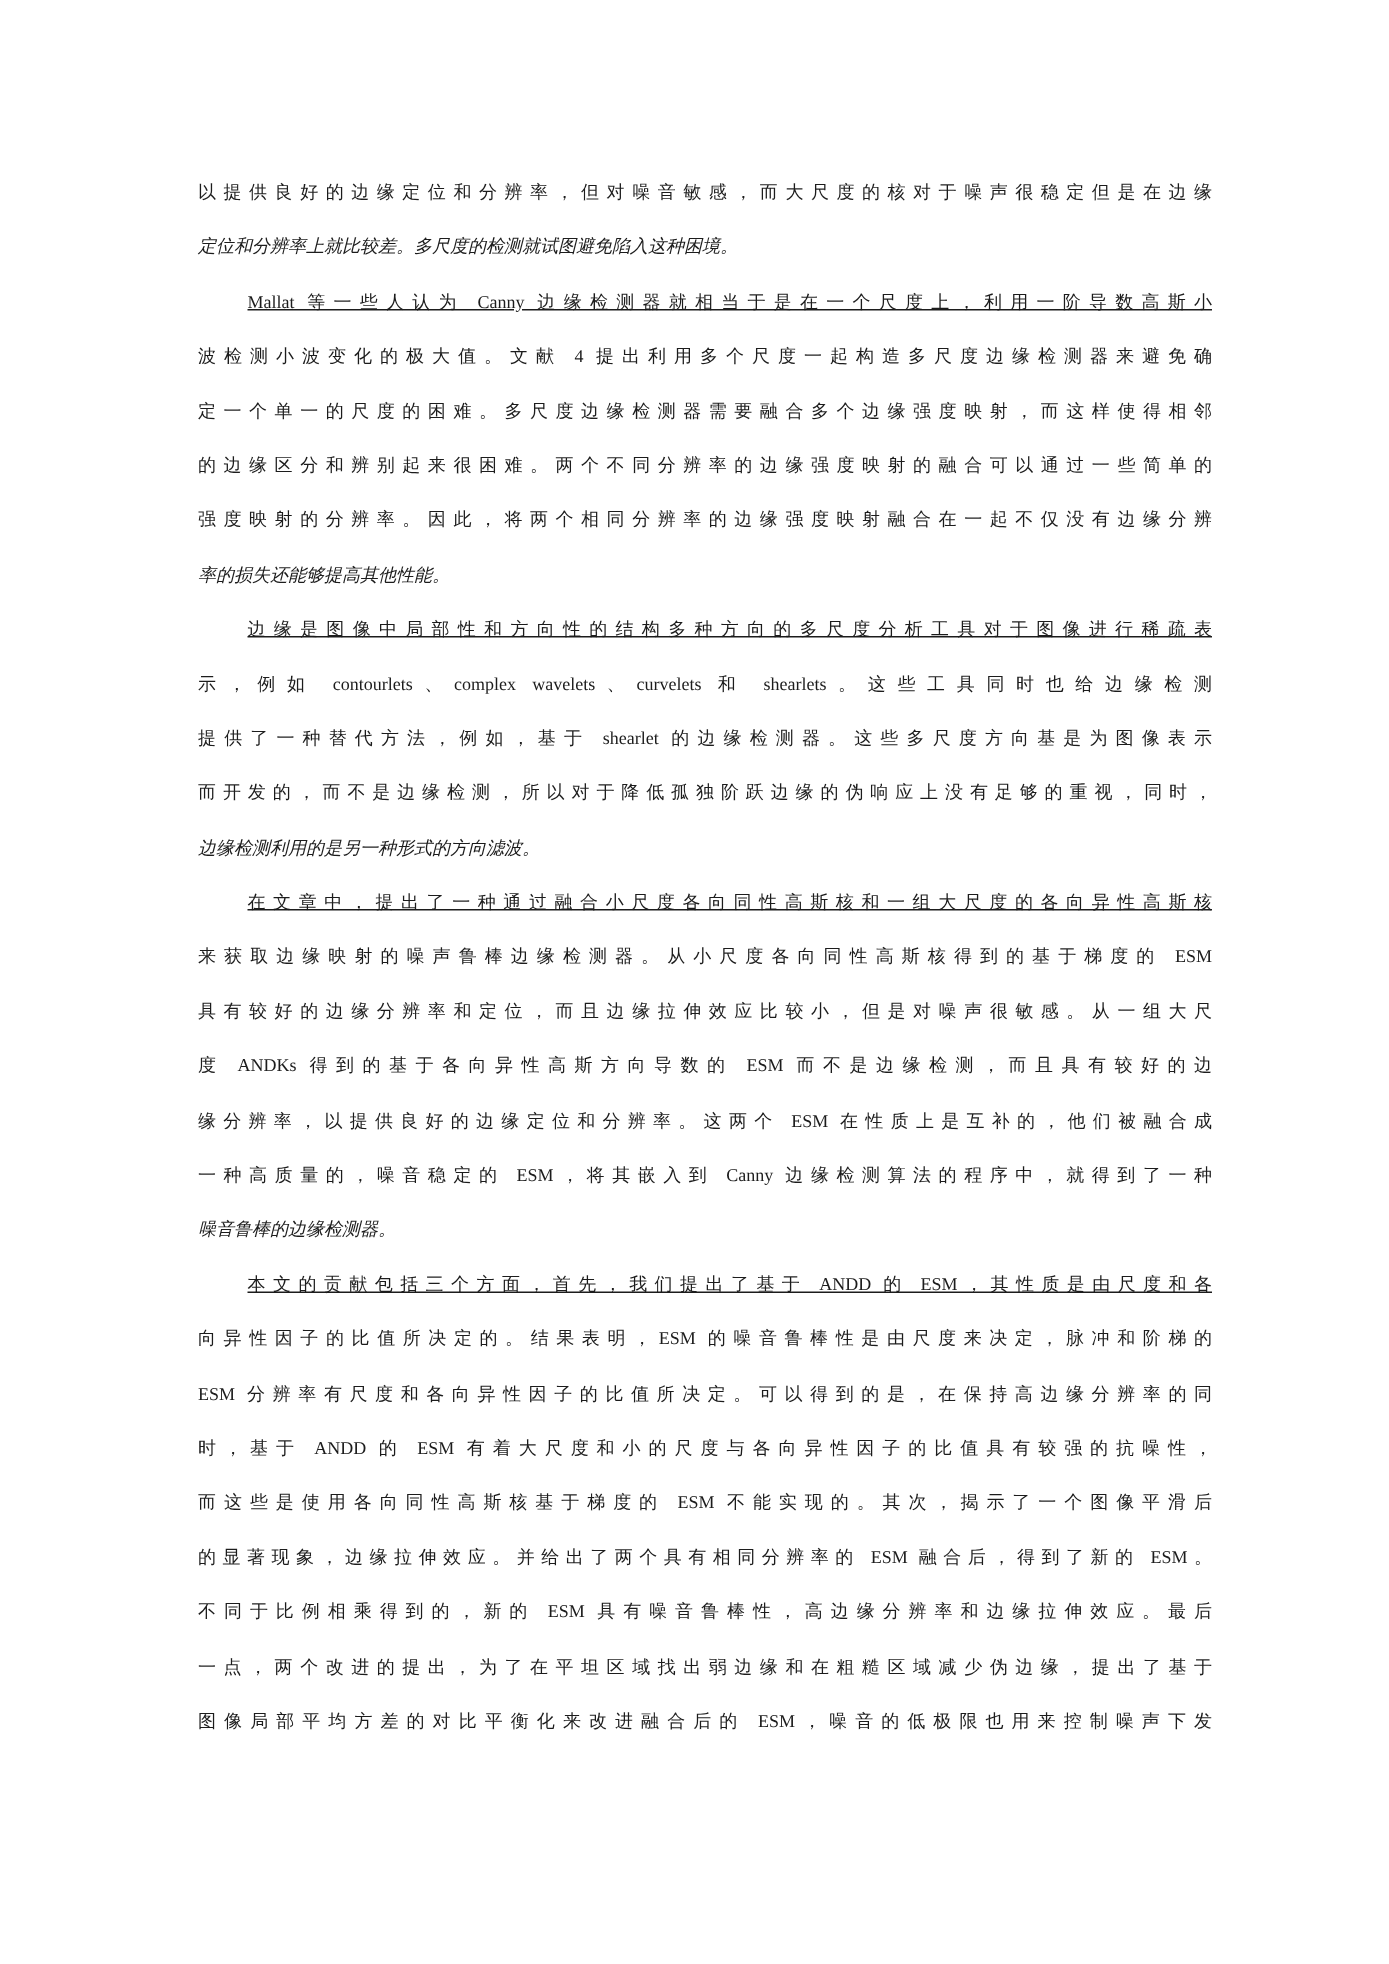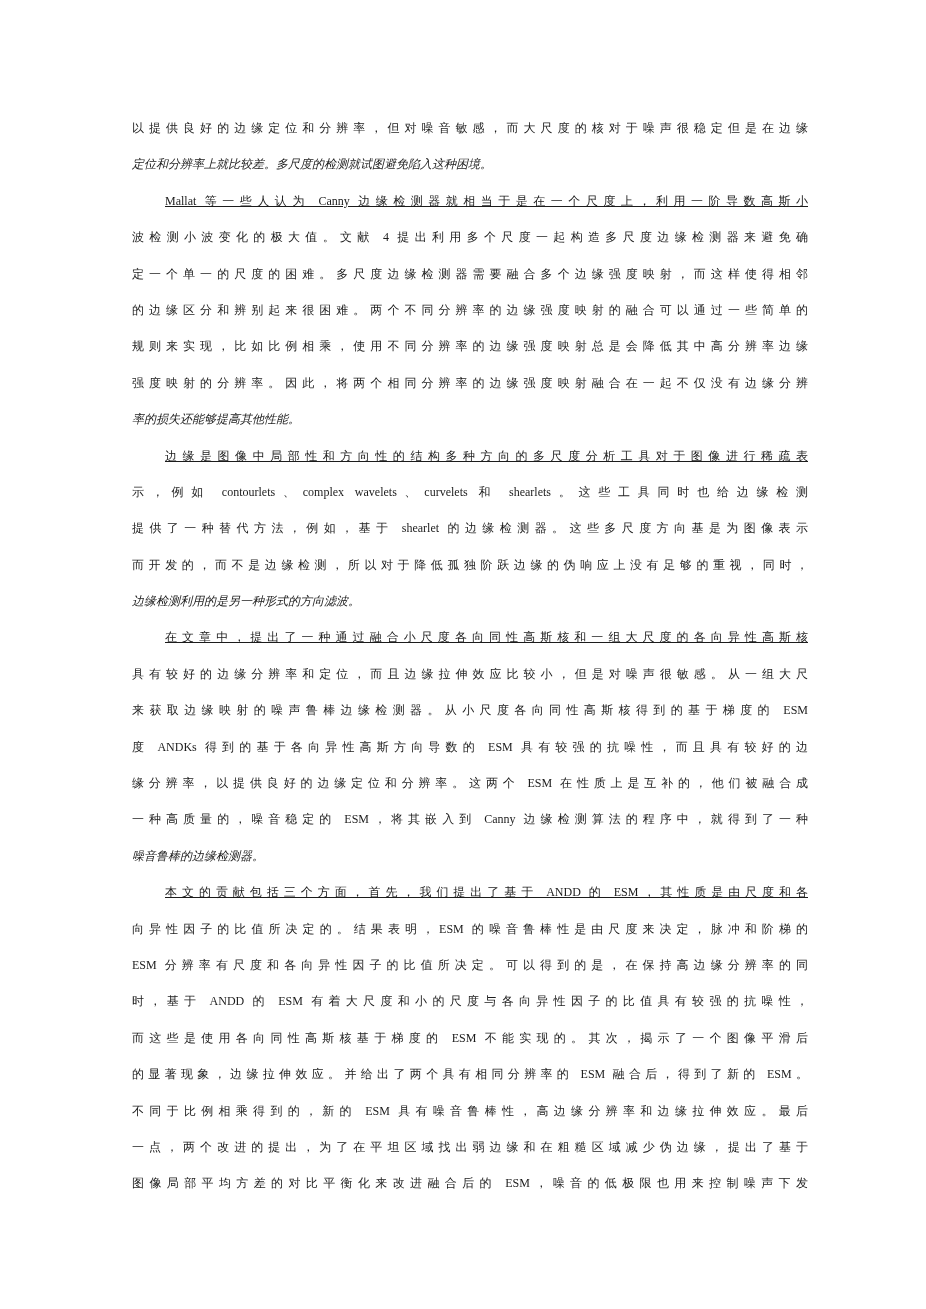--- a/index.html
+++ b/index.html
@@ -50,36 +50,35 @@
   <div class="text-block" id="text-block">
       <div class="para">
         <div class="ln ln-first">以提供良好的边缘定位和分辨率，但对噪音敏感，而大尺度的核对于噪声很稳定但是在边缘</div>
         <div class="ln ln-last">定位和分辨率上就比较差。多尺度的检测就试图避免陷入这种困境。</div>
       </div>
       <div class="para indent">
         <div class="ln ln-first">Mallat 等一些人认为 Canny 边缘检测器就相当于是在一个尺度上，利用一阶导数高斯小</div>
         <div class="ln">波检测小波变化的极大值。文献 4 提出利用多个尺度一起构造多尺度边缘检测器来避免确</div>
         <div class="ln">定一个单一的尺度的困难。多尺度边缘检测器需要融合多个边缘强度映射，而这样使得相邻</div>
         <div class="ln">的边缘区分和辨别起来很困难。两个不同分辨率的边缘强度映射的融合可以通过一些简单的</div>
-        <div class="ln">规则来实现，比如比例相乘，使用不同分辨率的边缘强度映射总是会降低其中高分辨率边缘</div>
         <div class="ln">强度映射的分辨率。因此，将两个相同分辨率的边缘强度映射融合在一起不仅没有边缘分辨</div>
         <div class="ln ln-last">率的损失还能够提高其他性能。</div>
       </div>
       <div class="para indent">
         <div class="ln ln-first">边缘是图像中局部性和方向性的结构多种方向的多尺度分析工具对于图像进行稀疏表</div>
         <div class="ln">示，例如 contourlets、complex wavelets、curvelets 和 shearlets。这些工具同时也给边缘检测</div>
         <div class="ln">提供了一种替代方法，例如，基于 shearlet 的边缘检测器。这些多尺度方向基是为图像表示</div>
         <div class="ln">而开发的，而不是边缘检测，所以对于降低孤独阶跃边缘的伪响应上没有足够的重视，同时，</div>
         <div class="ln ln-last">边缘检测利用的是另一种形式的方向滤波。</div>
       </div>
       <div class="para indent">
         <div class="ln ln-first">在文章中，提出了一种通过融合小尺度各向同性高斯核和一组大尺度的各向异性高斯核</div>
+        <div class="ln">来获取边缘映射的噪声鲁棒边缘检测器。从小尺度各向同性高斯核得到的基于梯度的 ESM</div>
         <div class="ln">具有较好的边缘分辨率和定位，而且边缘拉伸效应比较小，但是对噪声很敏感。从一组大尺</div>
-        <div class="ln">来获取边缘映射的噪声鲁棒边缘检测器。从小尺度各向同性高斯核得到的基于梯度的 ESM</div>
-        <div class="ln">度 ANDKs 得到的基于各向异性高斯方向导数的 ESM 具有较强的抗噪性，而且具有较好的边</div>
+        <div class="ln">度 ANDKs 得到的基于各向异性高斯方向导数的 ESM 而不是边缘检测，而且具有较好的边</div>
         <div class="ln">缘分辨率，以提供良好的边缘定位和分辨率。这两个 ESM 在性质上是互补的，他们被融合成</div>
         <div class="ln">一种高质量的，噪音稳定的 ESM，将其嵌入到 Canny 边缘检测算法的程序中，就得到了一种</div>
         <div class="ln ln-last">噪音鲁棒的边缘检测器。</div>
       </div>
       <div class="para indent">
         <div class="ln ln-first">本文的贡献包括三个方面，首先，我们提出了基于 ANDD 的 ESM，其性质是由尺度和各</div>
         <div class="ln">向异性因子的比值所决定的。结果表明，ESM 的噪音鲁棒性是由尺度来决定，脉冲和阶梯的</div>
         <div class="ln">ESM 分辨率有尺度和各向异性因子的比值所决定。可以得到的是，在保持高边缘分辨率的同</div>
         <div class="ln">时，基于 ANDD 的 ESM 有着大尺度和小的尺度与各向异性因子的比值具有较强的抗噪性，</div>
         <div class="ln">而这些是使用各向同性高斯核基于梯度的 ESM 不能实现的。其次，揭示了一个图像平滑后</div>

